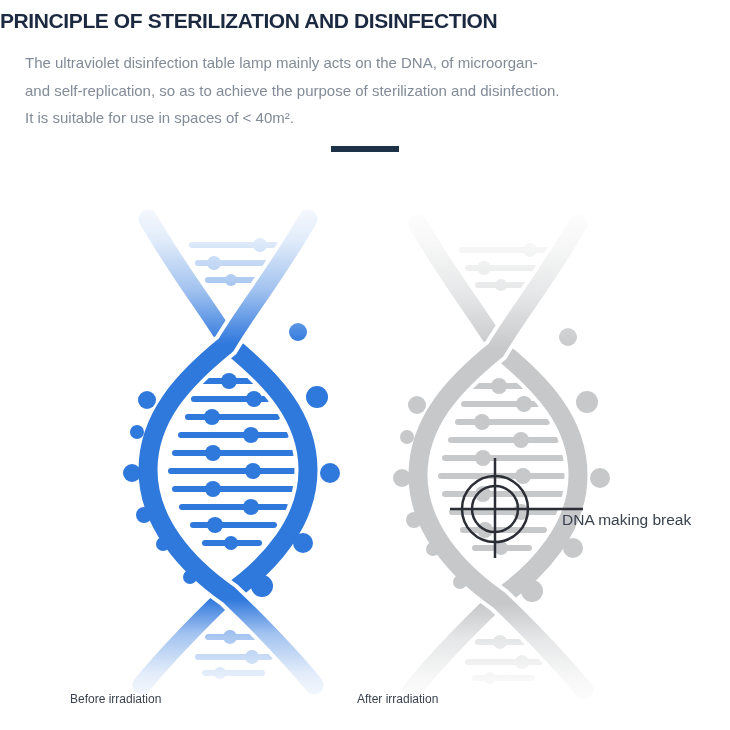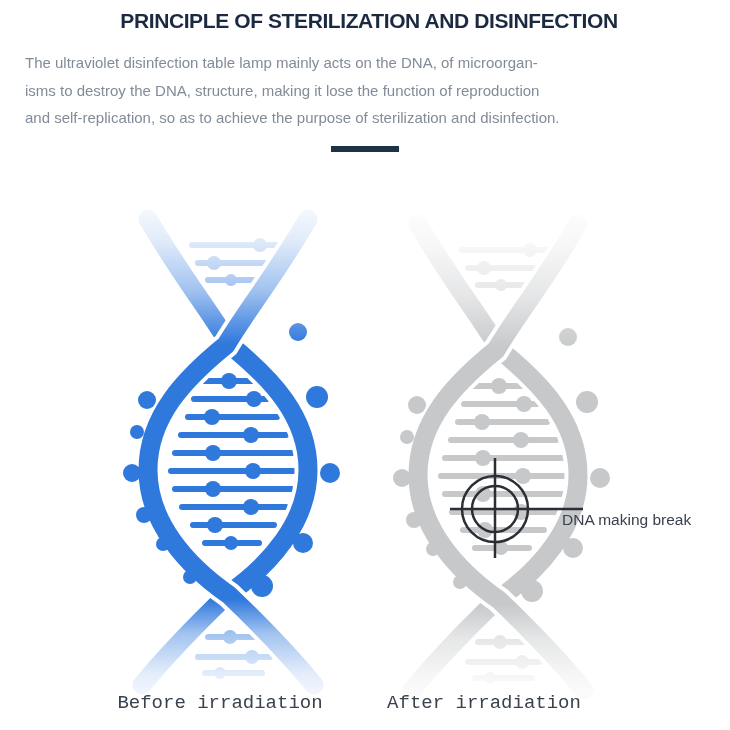--- a/index.html
+++ b/index.html
@@ -5,26 +5,24 @@
   html,body{margin:0;padding:0;background:#fff;}
   #page{
     position:relative;
     width:730px;height:730px;
     background:#ffffff;
     overflow:hidden;
     font-family:"Liberation Sans", sans-serif;
   }
   .title{
     padding-top:9px;
-    text-align:center;
     font-size:21px;
     font-weight:bold;
     letter-spacing:-0.4px;
     color:var(--title-text,#1b2a40);
-    padding-left:8px;
   }
   .paragraph{
     margin:16px auto 0;
     width:680px;
     text-align:left;
     font-size:15px;
     line-height:27.5px;
     color:var(--body-text,#828b98);
   }
   .paragraph .pline{white-space:nowrap;}
@@ -43,40 +41,38 @@
   }
   .annotation{
     position:absolute;left:562px;top:511px;
     font-size:15.5px;
     color:var(--caption-text,#39424e);
     white-space:nowrap;
   }
   .caption{
     position:absolute;top:692px;
     width:300px;
-    text-align:center;
-    font-size:19px;
+    font-size:12px;
     color:var(--caption-text,#39424e);
     white-space:nowrap;
-    font-family:Liberation Mono, monospace;
   }
   .caption-before{left:70px;}
-  .caption-after{left:334px;}
+  .caption-after{left:357px;}
 </style>
 </head>
 <body>
 
 <div id="page">
 
   <div class="title">PRINCIPLE OF STERILIZATION AND DISINFECTION</div>
 
   <div class="paragraph">
     <div class="pline">The ultraviolet disinfection table lamp mainly acts on the DNA, of microorgan-</div>
-    <div class="pline">isms to destroy the DNA, structure, making it lose the function of reproduction</div>
     <div class="pline">and self-replication, so as to achieve the purpose of sterilization and disinfection.</div>
+    <div class="pline">It is suitable for use in spaces of &lt; 40m².</div>
   </div>
 
   <div class="divider"></div>
 
   <svg class="helix helix-blue" viewBox="0 0 300 490">
     <defs>
       <linearGradient id="fadeA" x1="0" y1="0" x2="0" y2="1">
         <stop offset="0" stop-color="#fff" stop-opacity="0.04"></stop>
         <stop offset="0.07" stop-color="#fff" stop-opacity="0.15"></stop>
         <stop offset="0.17" stop-color="#fff" stop-opacity="0.45"></stop>

